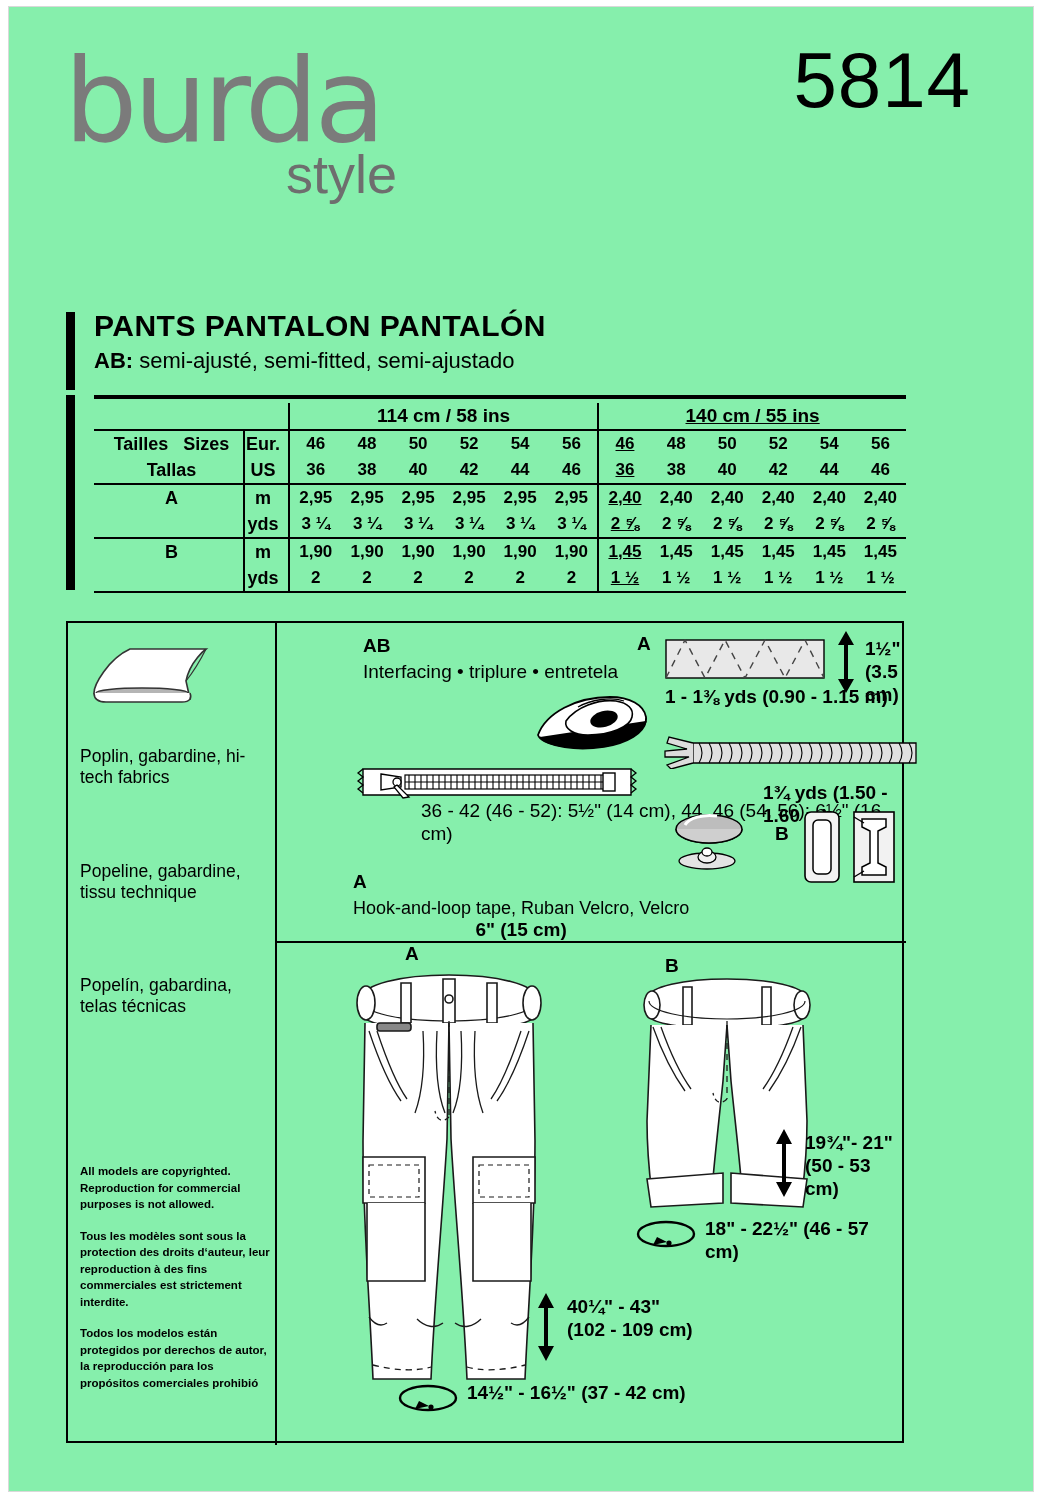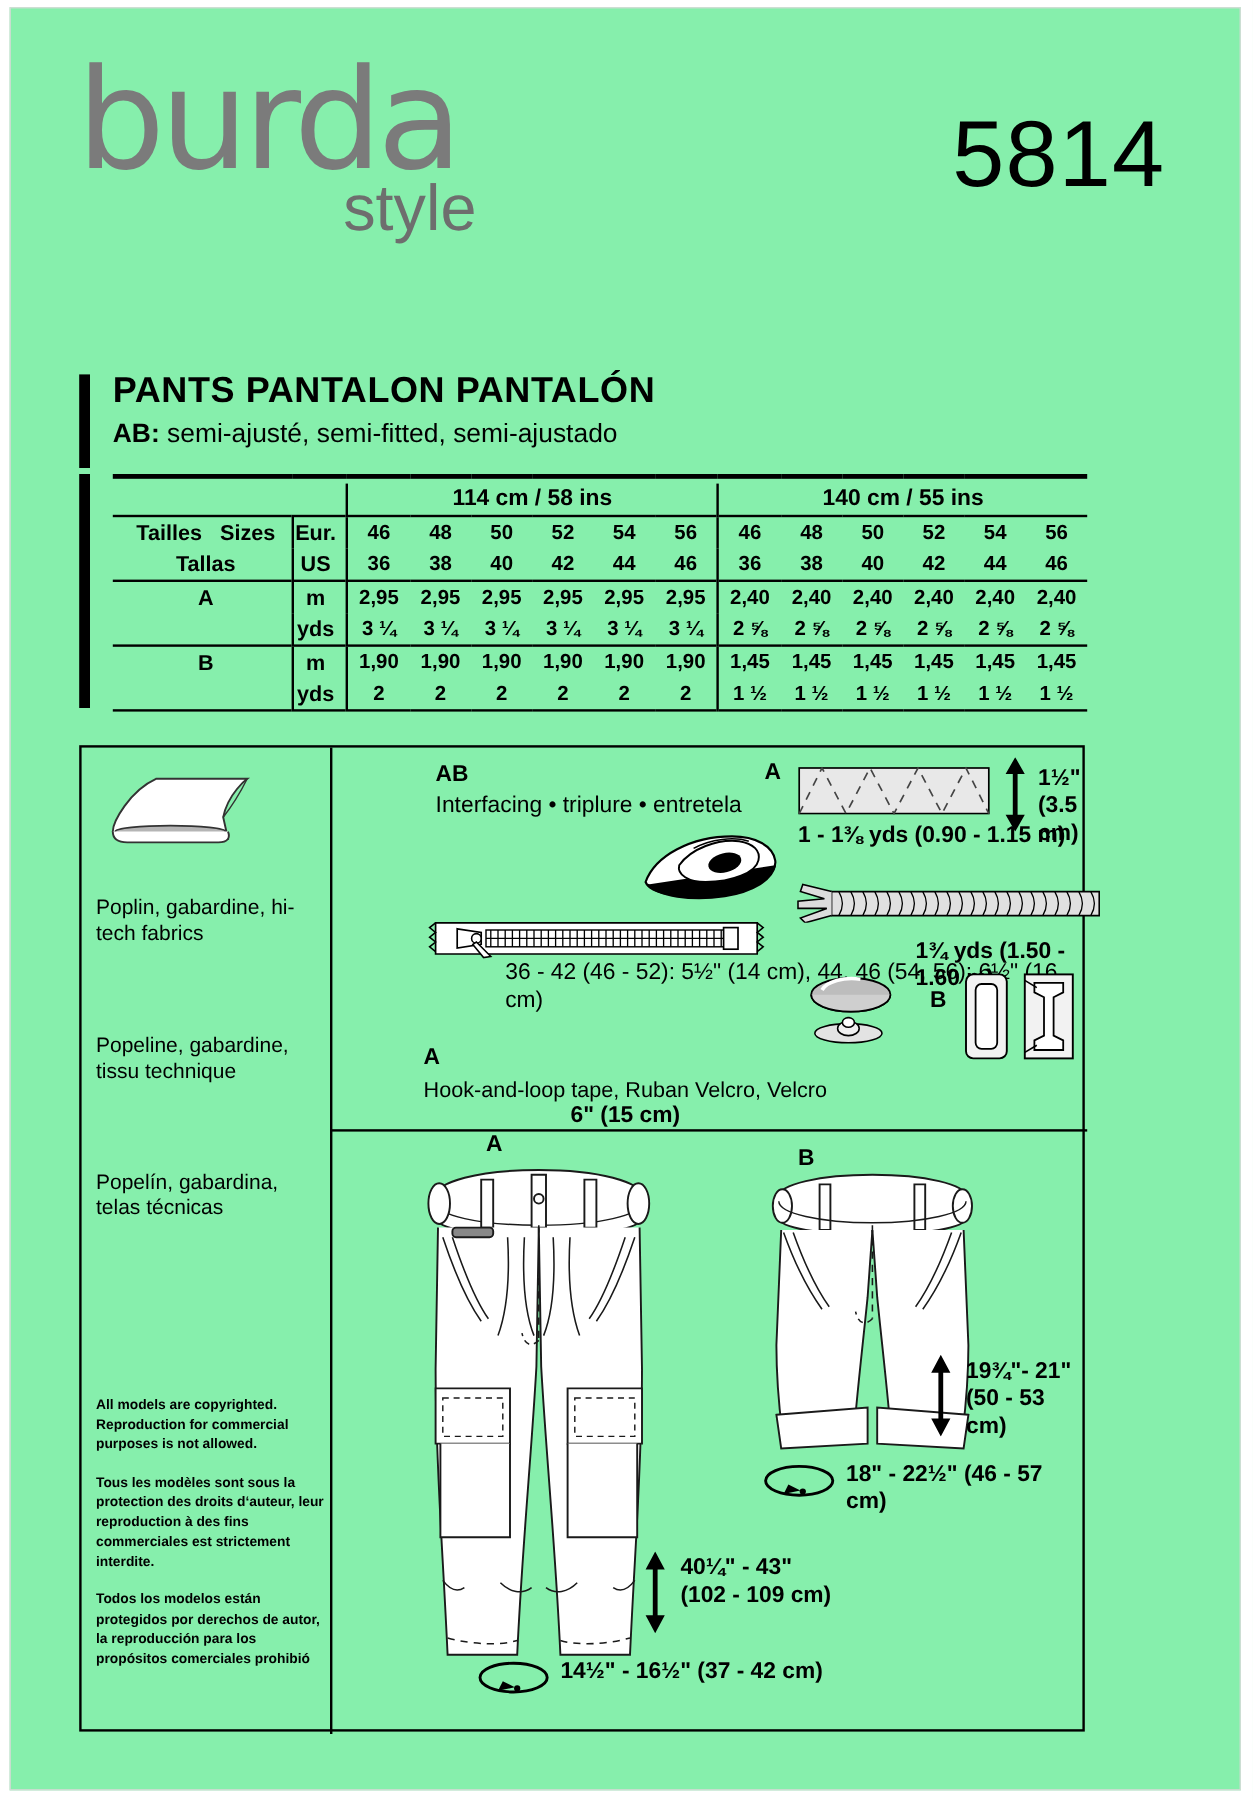--- a/index.html
+++ b/index.html
@@ -5,40 +5,40 @@
   html,body{margin:0;padding:0;background:#ffffff;}
   body{width:1044px;height:1500px;font-family:"Liberation Sans",sans-serif;position:relative;overflow:hidden;}
 
   .page{position:absolute;left:8px;top:6px;width:1026px;height:1486px;background:#86efac;border:1px solid #d9d9d9;box-sizing:border-box;}
 
   
   .logo{position:absolute;left:55px;top:36px;width:340px;height:150px;}
   .logo .burda{position:absolute;left:0;top:0;font-size:116px;line-height:116px;color:#7b7b7b;letter-spacing:-4px;font-family:"DejaVu Sans",sans-serif;font-weight:400;}
   .logo .style{position:absolute;left:222px;top:104px;font-size:54px;line-height:54px;color:#6e6e6e;font-family:Liberation Sans, sans-serif;}
 
-  .patnum{position:absolute;right:62px;top:34px;font-size:78px;line-height:78px;color:#000;font-family:"Liberation Sans",sans-serif;letter-spacing:1px;margin-top:48px;}
+  .patnum{position:absolute;right:62px;top:34px;font-size:78px;line-height:78px;color:#000;font-family:"Liberation Sans",sans-serif;letter-spacing:1px;}
 
   
   .titlebar{position:absolute;left:57px;top:305px;width:840px;}
   .titlebar .bar{position:absolute;left:0;top:0;width:9px;height:78px;background:#000;}
   .titlebar h1{margin:0;position:absolute;left:28px;top:-3px;font-size:30px;line-height:34px;letter-spacing:.5px;font-weight:bold;color:#000;}
   .titlebar .sub{position:absolute;left:28px;top:36px;font-size:22px;line-height:26px;color:#000;}
   .titlebar .sub b{font-weight:bold;}
 
   
   .tblwrap{position:absolute;left:57px;top:388px;width:840px;}
   .tblwrap .lbar{position:absolute;left:0;top:0;width:9px;height:195px;background:#000;}
   table.yard{position:absolute;left:28px;top:0;border-collapse:collapse;width:812px;font-size:17px;}
   table.yard td,table.yard th{padding:0;margin:0;font-weight:bold;text-align:center;height:26px;vertical-align:middle;}
   table.yard .topline td{border-top:4px solid #000;height:4px;padding:0;font-size:0;}
   .wname{text-align:center;font-size:19px;font-weight:normal;height:30px;}
   .lblcell{text-align:left;padding-left:6px !important;font-weight:normal;font-size:18px;}
   .unit{text-align:right;padding-right:7px !important;font-weight:normal;font-size:18px;}
   .vlineL{border-left:2px solid #000;}
-  .vlineR{border-left:2px solid #000;}
+  .vlineR{border-left:2px solid #000;text-decoration:underline;}
   .rowtop{border-top:2px solid #000;}
   .rowbot{border-bottom:2px solid #000;}
 
   
   .panel{position:absolute;left:57px;top:614px;width:838px;height:822px;border:2px solid #000;box-sizing:border-box;}
   .vsplit{position:absolute;left:207px;top:0;width:2px;height:822px;background:#000;}
   .hsplit{position:absolute;left:207px;top:318px;width:631px;height:2px;background:#000;}
 
   
   .side{position:absolute;left:0;top:0;width:175px;height:822px;}

